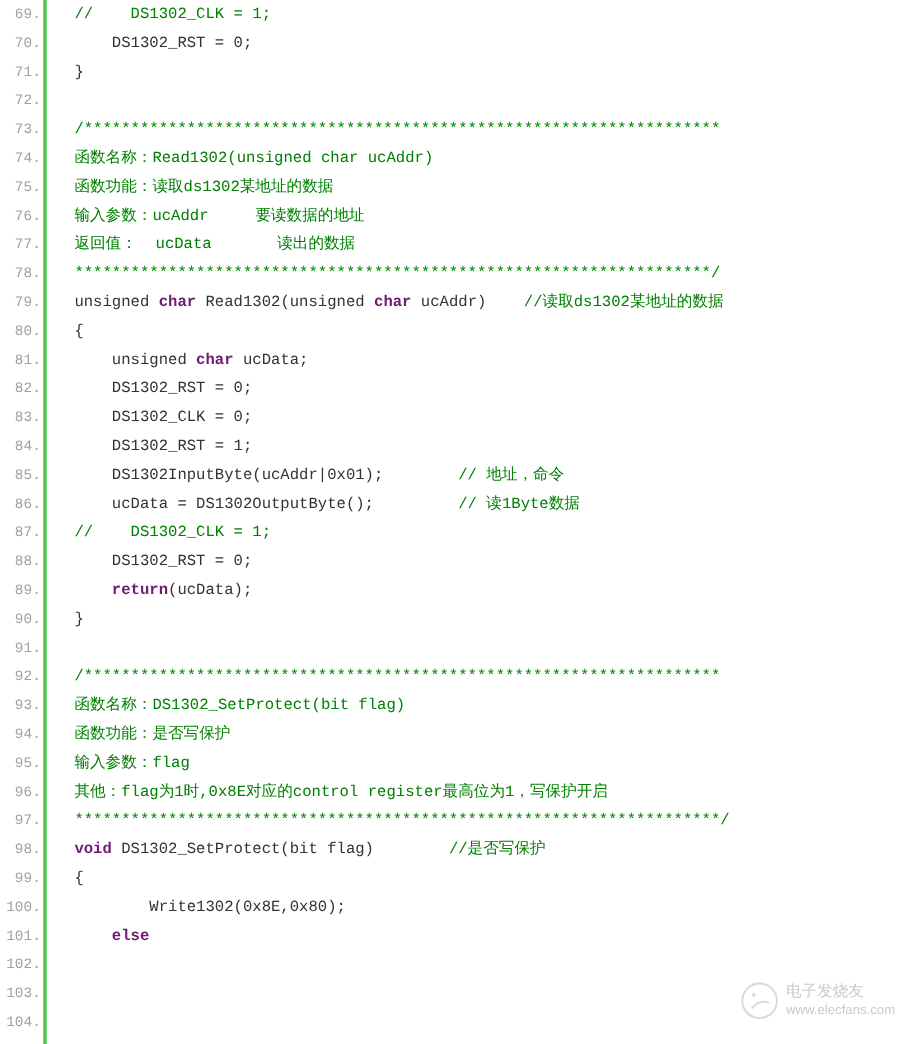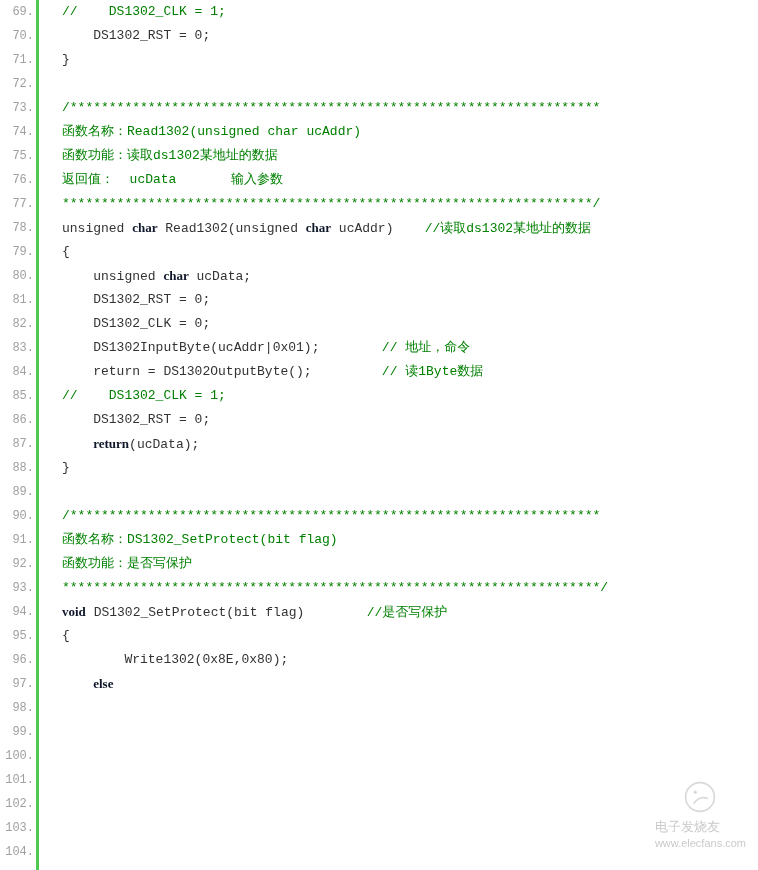--- a/index.html
+++ b/index.html
@@ -41,31 +41,30 @@
       padding-left: 23px;
       overflow: hidden;
     }
     .code-line {
       height: 24px;
       line-height: 24px;
       white-space: pre;
       color: #333;
     }
     .comment { color: #008000; }
-    .keyword { color: #0f172a; font-weight: bold; font-family: Liberation Serif, serif; }
+    .keyword { color: #701a75; font-weight: bold; }
     .watermark {
       position: absolute;
       right: 12px;
       bottom: 20px;
       opacity: 0.45;
       display: flex;
       align-items: center;
       gap: 6px;
       pointer-events: none;
-      flex-direction: column;
     }
     .watermark-icon {
       width: 32px;
       height: 32px;
     }
     .watermark-text {
       font-family: Arial, sans-serif;
       font-size: 11px;
       color: #888;
       line-height: 1.3;
@@ -116,37 +115,41 @@
     </div>
   <div class="divider"></div>
   <div class="code-area" id="code">
       <div class="code-line"><span class="comment">//    DS1302_CLK = 1;</span></div>
       <div class="code-line"><span>    DS1302_RST = 0;</span></div>
       <div class="code-line"><span>}</span></div>
       <div class="code-line">&nbsp;</div>
       <div class="code-line"><span class="comment">/********************************************************************</span></div>
       <div class="code-line"><span class="comment">函数名称：Read1302(unsigned char ucAddr)</span></div>
       <div class="code-line"><span class="comment">函数功能：读取ds1302某地址的数据</span></div>
-      <div class="code-line"><span class="comment">返回值：  ucData       输入参数</span></div>
+      <div class="code-line"><span class="comment">输入参数：ucAddr     要读数据的地址</span></div>
+      <div class="code-line"><span class="comment">返回值：  ucData       读出的数据</span></div>
       <div class="code-line"><span class="comment">********************************************************************/</span></div>
       <div class="code-line"><span>unsigned</span><span> </span><span class="keyword">char</span><span> Read1302(unsigned </span><span class="keyword">char</span><span> ucAddr)    </span><span class="comment">//读取ds1302某地址的数据</span></div>
       <div class="code-line"><span>{</span></div>
       <div class="code-line"><span>    unsigned </span><span class="keyword">char</span><span> ucData;</span></div>
       <div class="code-line"><span>    DS1302_RST = 0;</span></div>
       <div class="code-line"><span>    DS1302_CLK = 0;</span></div>
+      <div class="code-line"><span>    DS1302_RST = 1;</span></div>
       <div class="code-line"><span>    DS1302InputByte(ucAddr|0x01);        </span><span class="comment">// 地址，命令</span></div>
-      <div class="code-line"><span>    return = DS1302OutputByte();         </span><span class="comment">// 读1Byte数据</span></div>
+      <div class="code-line"><span>    ucData = DS1302OutputByte();         </span><span class="comment">// 读1Byte数据</span></div>
       <div class="code-line"><span class="comment">//    DS1302_CLK = 1;</span></div>
       <div class="code-line"><span>    DS1302_RST = 0;</span></div>
       <div class="code-line"><span>    </span><span class="keyword">return</span><span>(ucData);</span></div>
       <div class="code-line"><span>}</span></div>
       <div class="code-line">&nbsp;</div>
       <div class="code-line"><span class="comment">/********************************************************************</span></div>
       <div class="code-line"><span class="comment">函数名称：DS1302_SetProtect(bit flag)</span></div>
       <div class="code-line"><span class="comment">函数功能：是否写保护</span></div>
+      <div class="code-line"><span class="comment">输入参数：flag</span></div>
+      <div class="code-line"><span class="comment">其他：flag为1时,0x8E对应的control register最高位为1，写保护开启</span></div>
       <div class="code-line"><span class="comment">*********************************************************************/</span></div>
       <div class="code-line"><span class="keyword">void</span><span> DS1302_SetProtect(bit flag)        </span><span class="comment">//是否写保护</span></div>
       <div class="code-line"><span>{</span></div>
       <div class="code-line"><span>        Write1302(0x8E,0x80);</span></div>
       <div class="code-line"><span>    </span><span class="keyword">else</span></div>
     </div>
 </div>
 
 <div class="watermark">
   <svg class="watermark-icon" viewBox="0 0 40 40">

